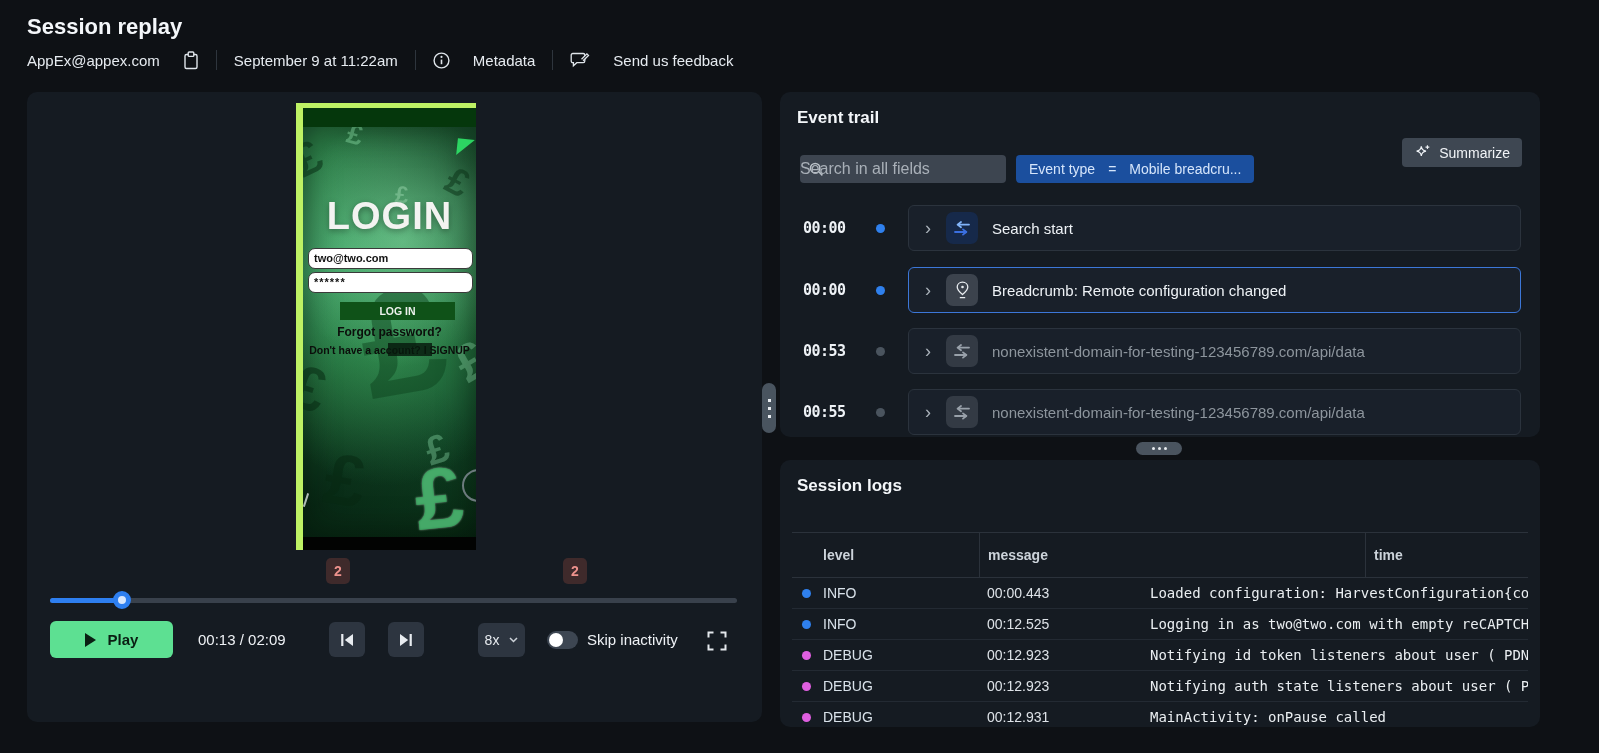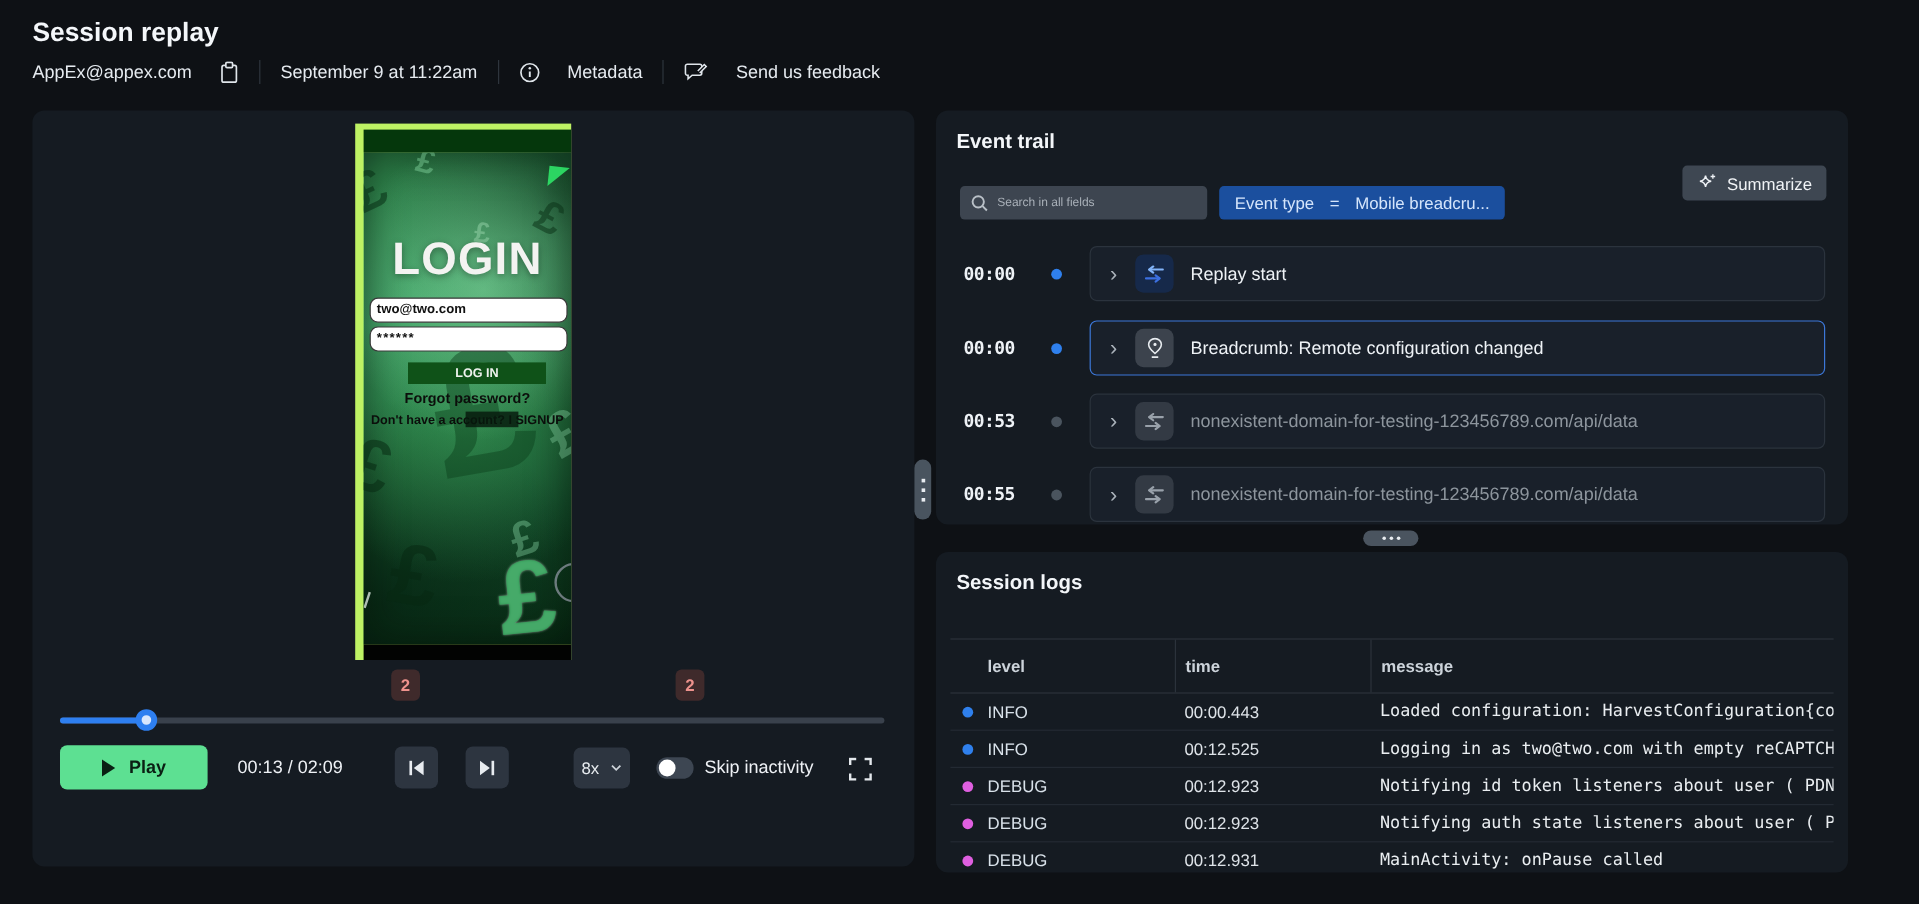--- a/index.html
+++ b/index.html
@@ -84,21 +84,21 @@
   
   .divider-handle { position:absolute; left:762px; top:383px; width:14px; height:50px; background:#49545f; border-radius:7px; display:flex; flex-direction:column; align-items:center; justify-content:center; gap:5px; cursor:col-resize; }
   .dh-dot { width:3px; height:3px; background:#e8ecf0; }
 
   
   .event-panel { position:absolute; left:780px; top:92px; width:760px; height:345px; background:#151b22; border-radius:10px; overflow:hidden; }
   .panel-title { position:absolute; left:17px; top:16px; font-size:17px; font-weight:700; color:#f3f6f9; }
   .btn-summarize { position:absolute; right:18px; top:17px; height:29px; padding:0 12px; background:#3e4752; border-radius:4px; display:flex; align-items:center; gap:8px; color:#f0f3f6; font-size:14px; cursor:pointer;margin-top:29px; }
   .search-box { position:absolute; left:20px; top:63px; width:206px; height:28px; background:#3d4550; border-radius:4px; }
   .search-box svg { position:absolute; left:9px; top:7px; }
-  .search-box input { position:absolute; left:0; top:0; width:100%; height:100%; background:transparent; border:none; outline:none; color:#dfe5ea; font-size:10px; padding-left:31px; font-family:"Liberation Sans",sans-serif; }
+  .search-box input { position:absolute; left:0; top:0; width:100%; height:100%; background:transparent; border:none; outline:none; color:#dfe5ea; font-size:16px; font-family:"Liberation Sans",sans-serif; }
   .search-box input::placeholder { color:#a9b0b8; }
   .filter-chip { position:absolute; left:236px; top:63px; height:28px; padding:0 13px; background:#1b4f9e; border-radius:4px; display:flex; align-items:center; gap:13px; color:#d5e5fb; font-size:14px; cursor:pointer; }
 
   .event-row { position:absolute; left:0; right:0; height:46px; }
   .er-0 { top:113px; } .er-1 { top:175px; } .er-2 { top:236px; } .er-3 { top:297px; }
   .er-time { position:absolute; left:23px; width:60px; font-family:"DejaVu Sans Mono",monospace; font-weight:700; font-size:15px; color:#eef2f6; line-height:46px; letter-spacing:-0.5px; cursor:pointer; }
   .er-dot { position:absolute; left:96px; top:19px; width:9px; height:9px; border-radius:50%; background:#2f80ed; }
   .er-card { position:absolute; left:128px; right:19px; top:0; height:46px; background:#19202a; border:1px solid #2b333d; border-radius:6px; display:flex; align-items:center; cursor:pointer; }
   .event-row.selected .er-card { border:1.5px solid #3c77d8; }
   .er-chevron { margin-left:16px; color:#aab2ba; font-size:18px; line-height:1; }
@@ -299,21 +299,21 @@
           <g stroke="#82b4f9">
               <path d="M16 3.6 H5"></path>
               <path d="M8 1 L4.6 3.6 L8 6.2"></path>
             </g>
           <g stroke="#3b6fe0">
               <path d="M2 11 H13"></path>
               <path d="M10 8.4 L13.4 11 L10 13.6"></path>
             </g>
         </svg>
       </span>
-      <span class="er-label">Replay start</span>
+      <span class="er-label">Search start</span>
     </div>
   </div>
 
   <div class="event-row er-1 selected">
     <span class="er-time">00:00</span>
     <span class="er-dot" style="background: rgb(47, 128, 237);"></span>
     <div class="er-card">
       <span class="er-chevron">›</span>
       <span class="er-icon ic-pin">
         <svg width="15" height="18" viewBox="0 0 15 18" fill="none" stroke="#e8ecf0" stroke-width="1.3">
@@ -365,22 +365,22 @@
   <i></i>
     <i></i>
     <i></i>
 </div>
 
 <div class="logs-panel">
   <div class="panel-title">Session logs</div>
   <div class="log-table">
     <div class="log-head">
       <div class="log-th col-level">level</div>
+      <div class="log-th col-msg">message</div>
       <div class="log-th col-time">time</div>
-      <div class="log-th col-msg">message</div>
     </div>
 
     <div class="log-row">
       <div class="log-level"><span class="log-dot" style="background: rgb(47, 128, 237);"></span><span>INFO</span></div>
       <div class="log-time">00:00.443</div>
       <div class="log-msg">Loaded configuration: HarvestConfiguration{col</div>
     </div>
     <div class="log-row">
       <div class="log-level"><span class="log-dot" style="background: rgb(47, 128, 237);"></span><span>INFO</span></div>
       <div class="log-time">00:12.525</div>

